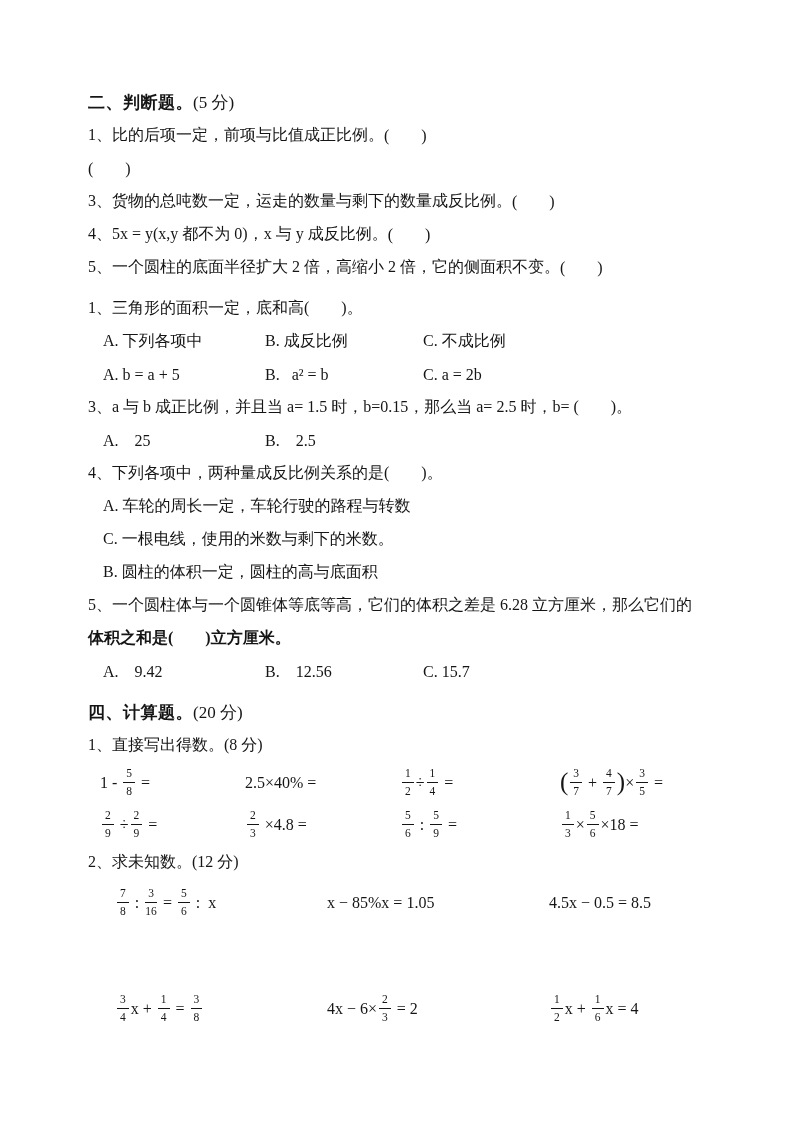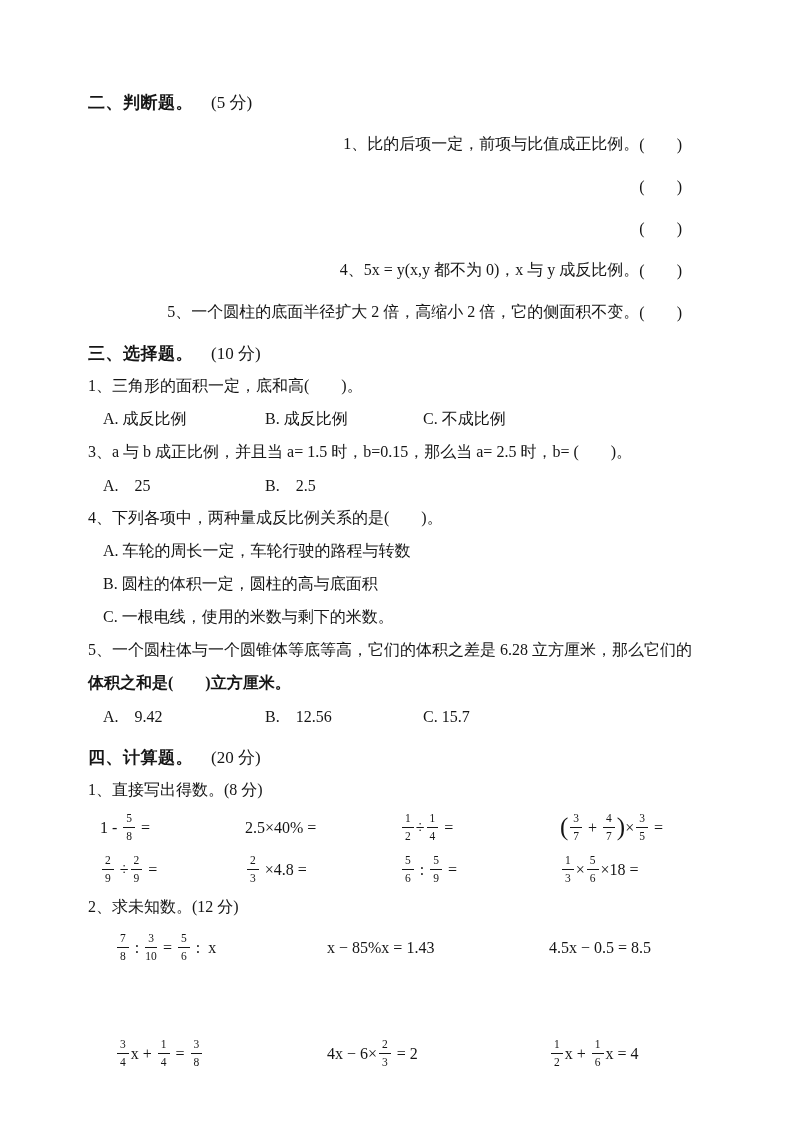--- a/index.html
+++ b/index.html
@@ -7,22 +7,22 @@
     width:793px;height:1122px;background:#ffffff;
     font-family:"Liberation Serif","DejaVu Serif",serif;
     color:#151515;position:relative;overflow:hidden;
   }
   .page{position:absolute;inset:0;background:#ffffff;border-radius:10px;}
   .content{position:absolute;left:88px;top:86px;width:622px;}
   .line{height:33px;display:flex;align-items:center;font-size:16px;white-space:pre;}
   .sec-gap{height:8px;}
   .heading{font-size:17px;}
   .heading .hb{font-weight:bold;letter-spacing:.5px;}
-  .heading .hs{font-weight:normal;margin-left:18px;}
-  .judge-row{justify-content:flex-end;padding-right:28px;margin-top:9px;}
+  .heading .hs{font-weight:normal;margin-left:0;}
+  .judge-row{justify-content:flex-start;padding-right:28px;}
   .blank{white-space:pre;}
   .opts{display:grid;grid-template-columns:162px 158px 1fr;padding-left:15px;height:33px;align-items:center;font-size:16px;}
   .opt{white-space:pre;}
   .opt-line{padding-left:15px;text-align:right;}
   .stem2{padding-left:0;font-weight:bold;}
   .calc-grid4{display:grid;grid-template-columns:145px 155px 160px 1fr;padding-left:12px;height:42px;align-items:center;}
   .calc-grid3{display:grid;grid-template-columns:212px 222px 1fr;padding-left:27px;height:48px;align-items:center;}
   .expr{display:flex;align-items:center;white-space:pre;font-size:16px;}
   .frac{display:inline-flex;flex-direction:column;align-items:center;font-size:11.5px;line-height:1.25;margin:0 2px;transform:translateY(-1px);}
   .frac .num{border-bottom:1.1px solid #151515;padding:0 3px 1px;}
@@ -41,52 +41,54 @@
       <span class="hs">(5 分)</span>
     </div>
     <div class="line judge-row">
       <span>1、比的后项一定，前项与比值成正比例。</span>
       <span class="blank">(        )</span>
     </div>
     <div class="line judge-row">
       <span class="blank">(        )</span>
     </div>
     <div class="line judge-row">
+      <span>3、货物的总吨数一定，运走的数量与剩下的数量成反比例。</span>
       <span class="blank">(        )</span>
     </div>
     <div class="line judge-row">
       <span>4、5x = y(x,y 都不为 0)，x 与 y 成反比例。</span>
       <span class="blank">(        )</span>
     </div>
     <div class="line judge-row">
       <span>5、一个圆柱的底面半径扩大 2 倍，高缩小 2 倍，它的侧面积不变。</span>
       <span class="blank">(        )</span>
     </div>
 
     <div class="sec-gap"></div>
 
-    <div class="line heading">
-      <span class="hb">三、选择题。</span>
-      <span class="hs">(10 分)</span>
-    </div>
     <div class="line">1、三角形的面积一定，底和高(　　)。</div>
     <div class="opts">
-      <span class="opt">A. 成反比例</span>
+      <span class="opt">A. 下列各项中</span>
       <span class="opt">B. 成反比例</span>
       <span class="opt">C. 不成比例</span>
+    </div>
+    <div class="opts">
+      <span class="opt">A. b = a + 5</span>
+      <span class="opt">B.   a² = b</span>
+      <span class="opt">C. a = 2b</span>
     </div>
     <div class="line">3、a 与 b 成正比例，并且当 a= 1.5 时，b=0.15，那么当 a= 2.5 时，b= (　　)。</div>
     <div class="opts">
       <span class="opt">A.    25</span>
       <span class="opt">B.    2.5</span>
     </div>
     <div class="line">4、下列各项中，两种量成反比例关系的是(　　)。</div>
     <div class="line opt-line">A. 车轮的周长一定，车轮行驶的路程与转数</div>
+    <div class="line opt-line">C. 一根电线，使用的米数与剩下的米数。</div>
     <div class="line opt-line">B. 圆柱的体积一定，圆柱的高与底面积</div>
-    <div class="line opt-line">C. 一根电线，使用的米数与剩下的米数。</div>
     <div class="line">5、一个圆柱体与一个圆锥体等底等高，它们的体积之差是 6.28 立方厘米，那么它们的</div>
     <div class="line stem2">体积之和是(　　)立方厘米。</div>
     <div class="opts">
       <span class="opt">A.    9.42</span>
       <span class="opt">B.    12.56</span>
       <span class="opt">C. 15.7</span>
     </div>
 
     <div class="sec-gap"></div>
 
@@ -105,22 +107,22 @@
     <div class="calc-grid4">
       <div class="expr"><span class="frac"><span class="num">2</span><span class="den">9</span></span><span> ÷</span><span class="frac"><span class="num">2</span><span class="den">9</span></span><span> =</span></div>
       <div class="expr"><span class="frac"><span class="num">2</span><span class="den">3</span></span><span> ×4.8 =</span></div>
       <div class="expr"><span class="frac"><span class="num">5</span><span class="den">6</span></span><span> : </span><span class="frac"><span class="num">5</span><span class="den">9</span></span><span> =</span></div>
       <div class="expr"><span class="frac"><span class="num">1</span><span class="den">3</span></span><span>×</span><span class="frac"><span class="num">5</span><span class="den">6</span></span><span>×18 =</span></div>
     </div>
 
     <div class="line">2、求未知数。(12 分)</div>
 
     <div class="calc-grid3">
-      <div class="expr"><span class="frac"><span class="num">7</span><span class="den">8</span></span><span> : </span><span class="frac"><span class="num">3</span><span class="den">10</span></span><span> = </span><span class="frac"><span class="num">5</span><span class="den">6</span></span><span> :  x</span></div>
-      <div class="expr"><span>x − 85%x = 1.43</span></div>
+      <div class="expr"><span class="frac"><span class="num">7</span><span class="den">8</span></span><span> : </span><span class="frac"><span class="num">3</span><span class="den">16</span></span><span> = </span><span class="frac"><span class="num">5</span><span class="den">6</span></span><span> :  x</span></div>
+      <div class="expr"><span>x − 85%x = 1.05</span></div>
       <div class="expr"><span>4.5x − 0.5 = 8.5</span></div>
     </div>
 
     <div class="spacer"></div>
 
     <div class="calc-grid3">
       <div class="expr"><span class="frac"><span class="num">3</span><span class="den">4</span></span><span>x + </span><span class="frac"><span class="num">1</span><span class="den">4</span></span><span> = </span><span class="frac"><span class="num">3</span><span class="den">8</span></span></div>
       <div class="expr"><span>4x − 6×</span><span class="frac"><span class="num">2</span><span class="den">3</span></span><span> = 2</span></div>
       <div class="expr"><span class="frac"><span class="num">1</span><span class="den">2</span></span><span>x + </span><span class="frac"><span class="num">1</span><span class="den">6</span></span><span>x = 4</span></div>
     </div>

